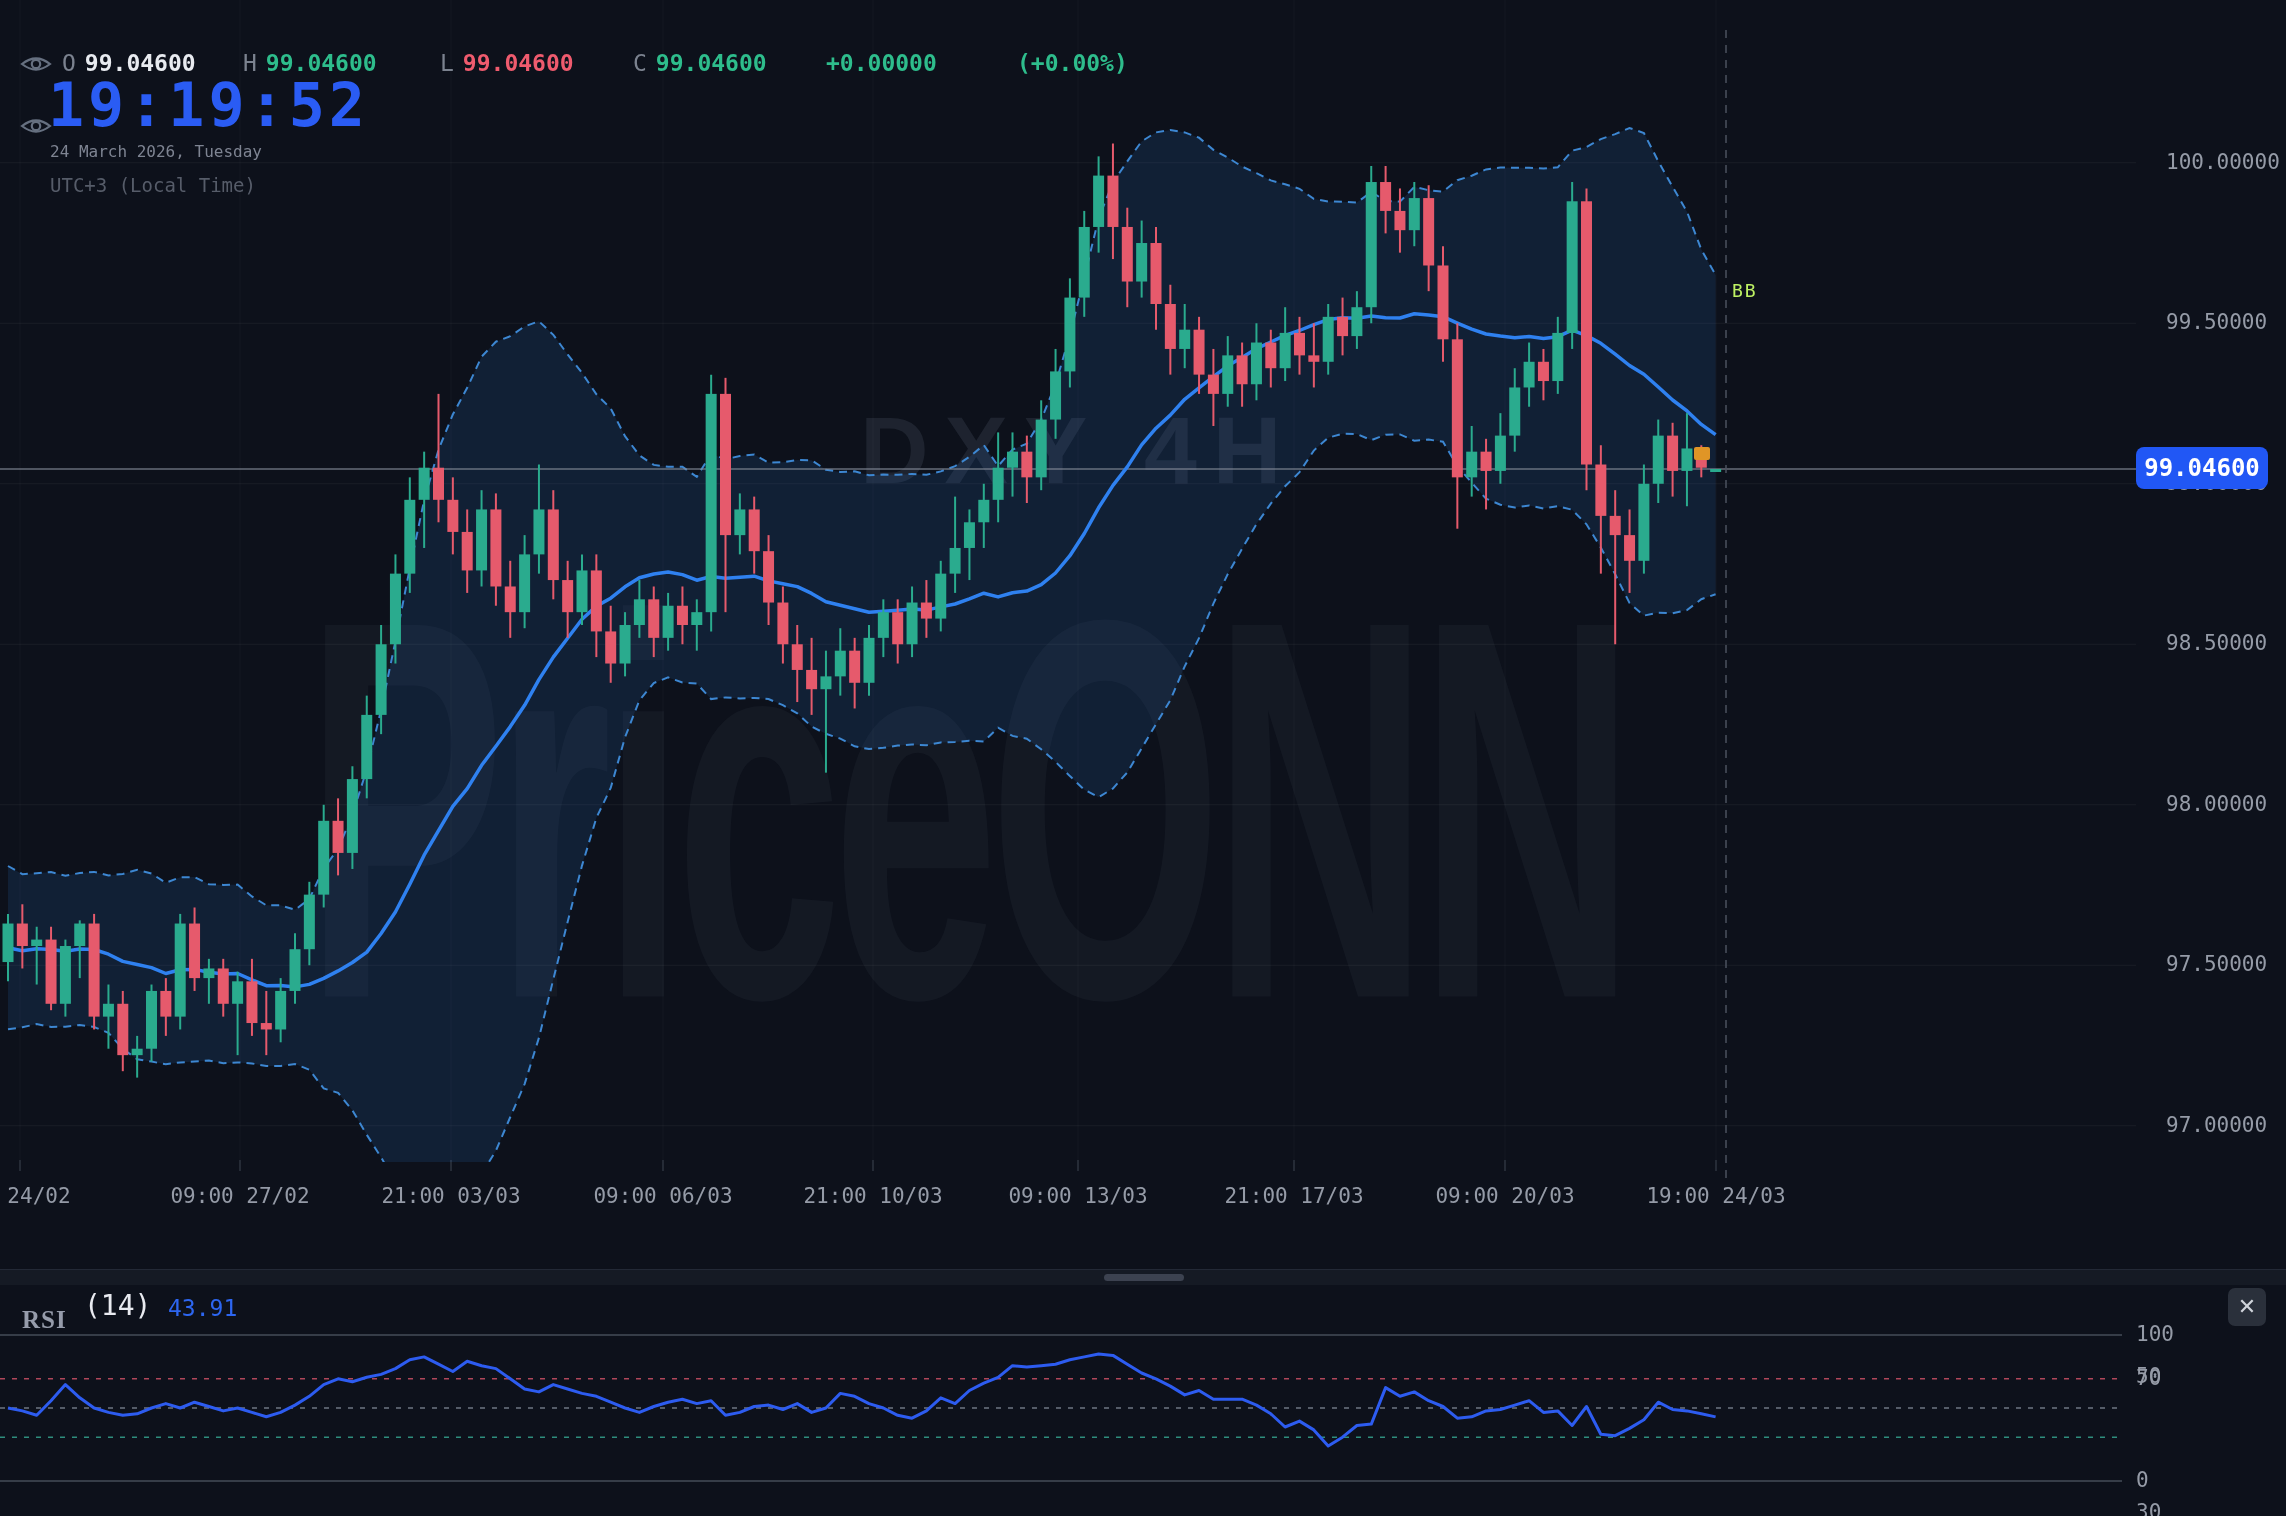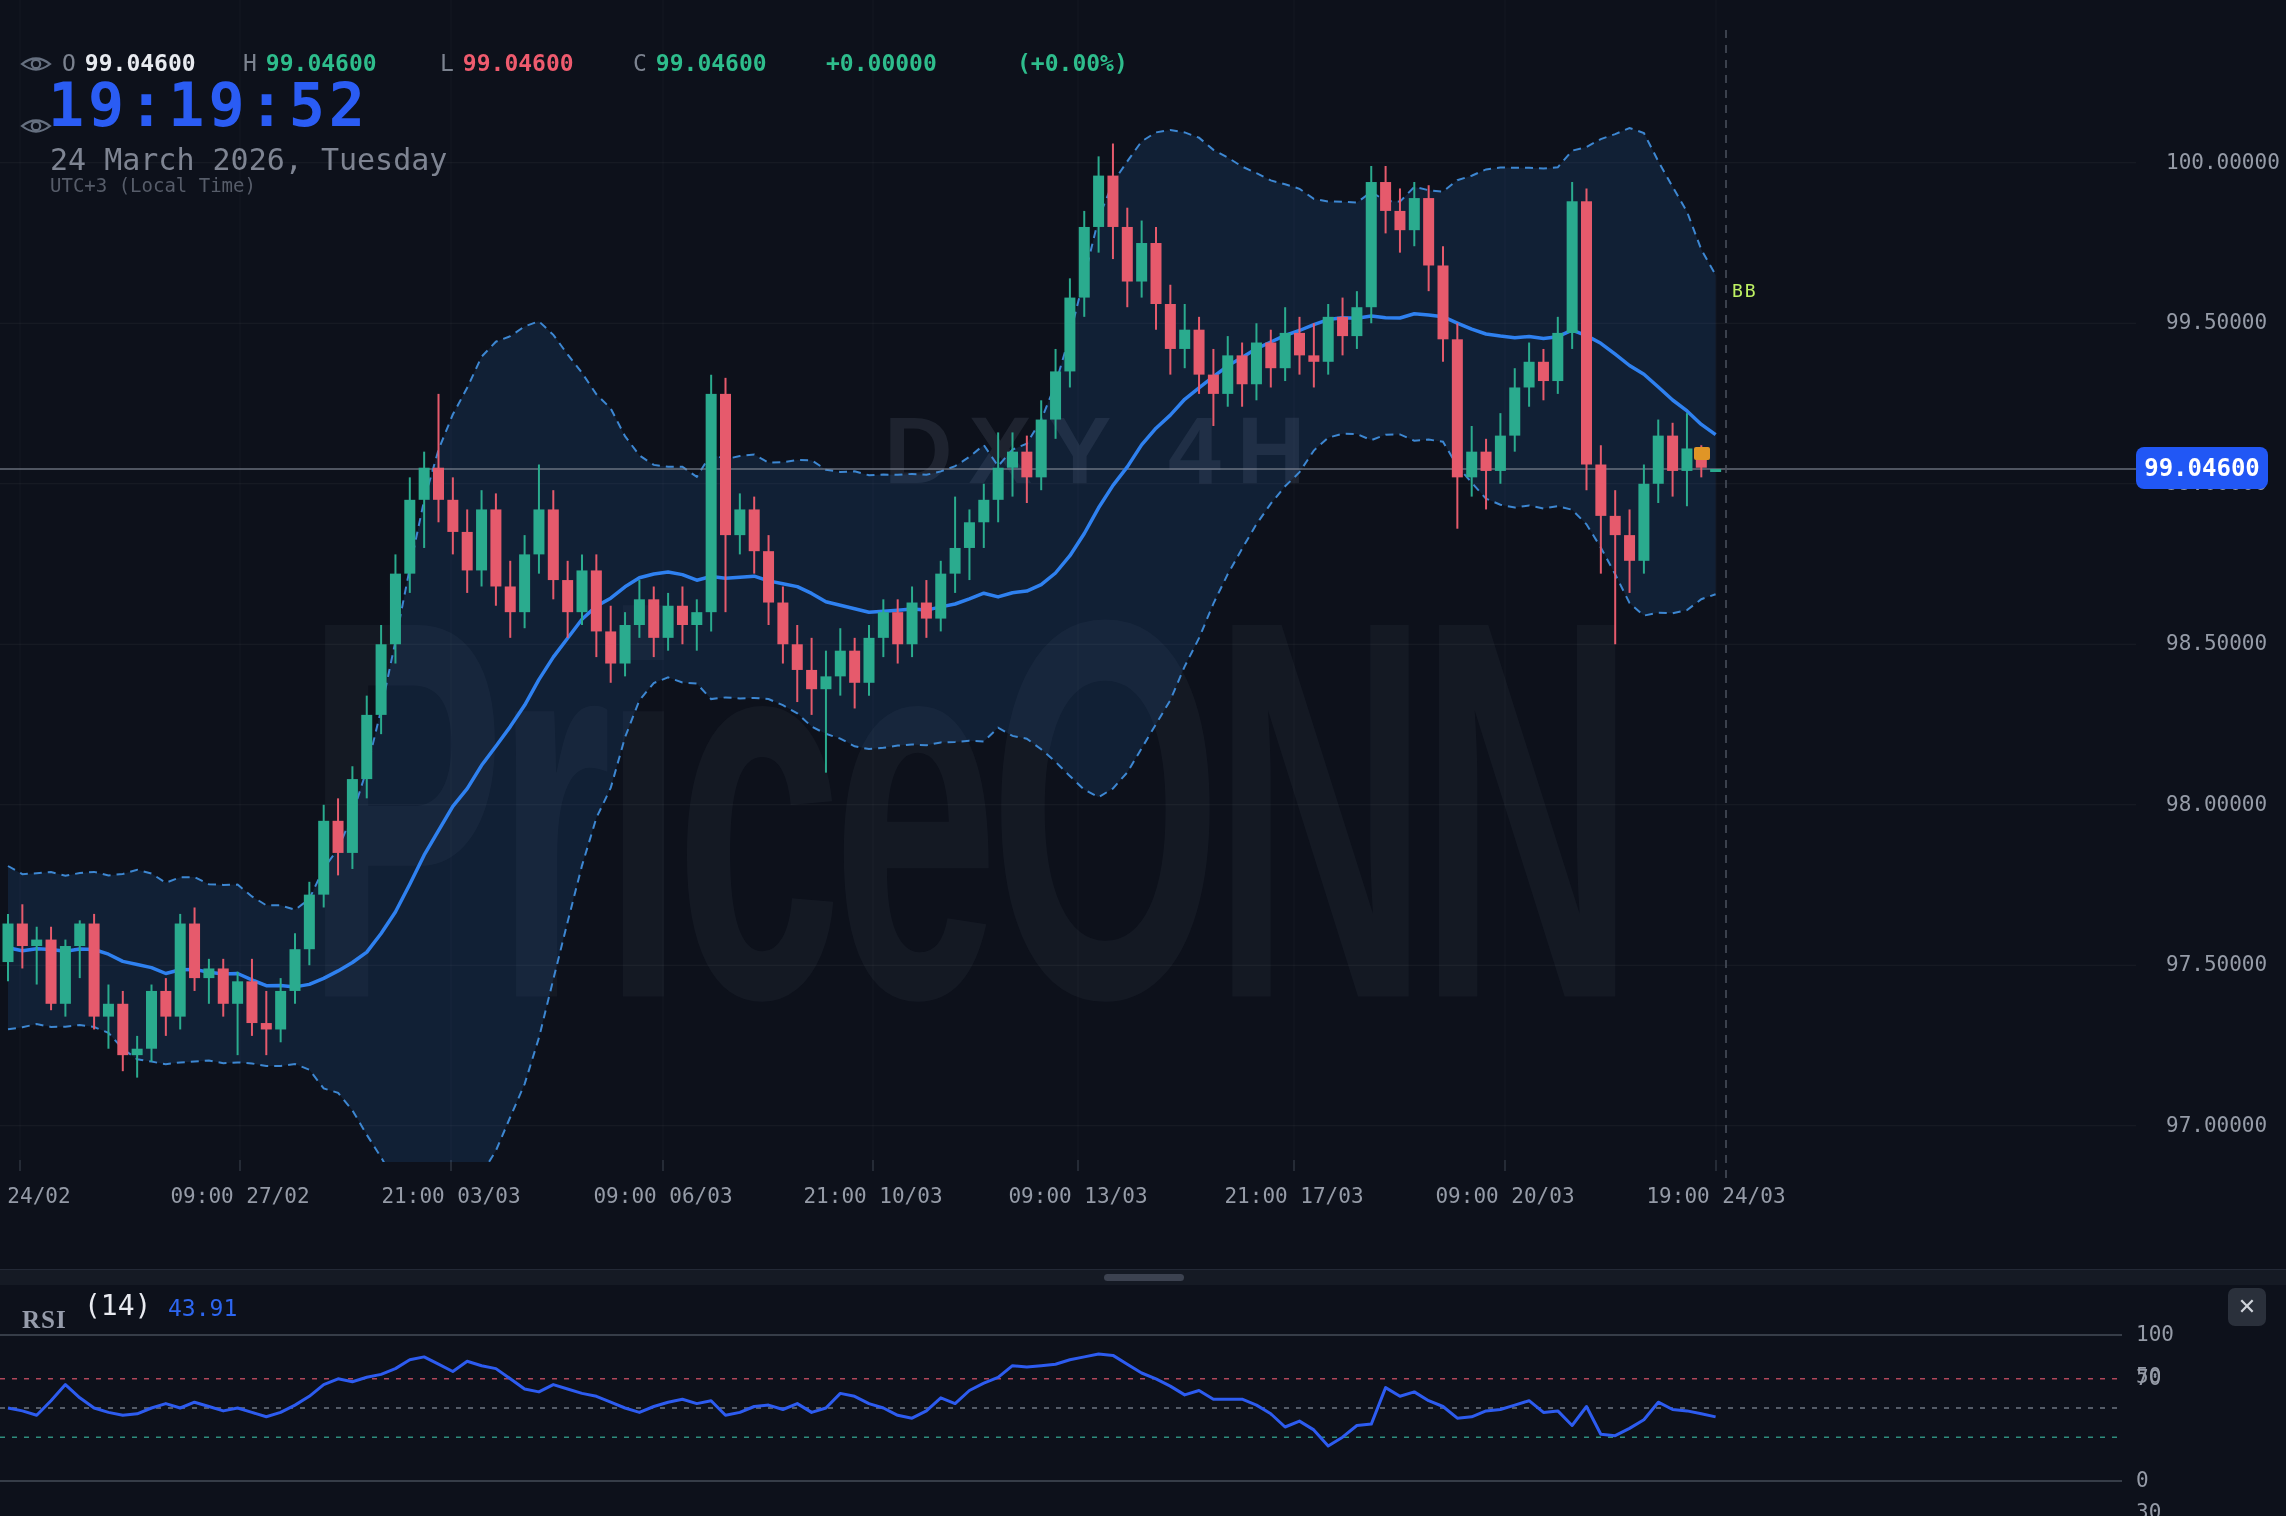--- a/index.html
+++ b/index.html
@@ -7,21 +7,21 @@
        font-family:"DejaVu Sans Mono","Liberation Mono",monospace;}
   .abs{position:absolute;}
   
   .ohlc-pair{position:absolute;top:50px;font-size:23px;letter-spacing:0;white-space:nowrap;}
   .ohlc-label{color:#7b828f;margin-right:9px;}
   .v-white{color:#e8ebf0;font-weight:bold;}
   .v-green{color:#2ebd8c;font-weight:bold;}
   .v-red{color:#ef5b6e;font-weight:bold;}
   .clock{position:absolute;left:48px;top:70px;font-size:60px;font-weight:bold;
          color:#2a5cf4;letter-spacing:4px;}
-  .date-line{position:absolute;left:50px;top:142px;font-size:30px;color:#7e8492;}
+  .date-line{position:absolute;left:50px;top:142px;font-size:16px;color:#7e8492;}
   .tz-line{position:absolute;left:50px;top:174px;font-size:19px;color:#565c69;}
   .eye{position:absolute;left:20px;width:32px;height:24px;cursor:pointer;}
   
   .wm1{position:absolute;left:860px;top:396px;font-family:"Liberation Sans",sans-serif;
        font-size:95px;font-weight:bold;letter-spacing:16px;color:rgba(158,172,200,0.12);}
   .wm2{position:absolute;left:305px;top:498px;font-family:"Liberation Sans",sans-serif;
        font-size:300px;font-weight:800;letter-spacing:-10px;color:rgba(158,172,200,0.05);
        transform:scaleY(1.8);transform-origin:top left;white-space:nowrap;}
   .bb-label{position:absolute;left:1732px;top:280px;font-size:18px;color:#bef264;letter-spacing:2px;}
   
@@ -332,21 +332,21 @@
       </defs>
       <line x1="1726" y1="30" x2="1726" y2="1185" stroke="#4b525f" stroke-width="1.5" stroke-dasharray="8 7"></line>
       <line x1="0" y1="1335" x2="2122" y2="1335" stroke="#454c59" stroke-width="1.6"></line>
       <line x1="0" y1="1378.8" x2="2122" y2="1378.8" stroke="#b0475a" stroke-width="1.6" stroke-dasharray="5 7"></line>
       <line x1="0" y1="1408" x2="2122" y2="1408" stroke="#6e7582" stroke-width="1.6" stroke-dasharray="5 7"></line>
       <line x1="0" y1="1437.2" x2="2122" y2="1437.2" stroke="#2e8d7d" stroke-width="1.6" stroke-dasharray="5 7"></line>
       <line x1="0" y1="1481" x2="2122" y2="1481" stroke="#454c59" stroke-width="1.6"></line>
       <polyline points="8.0,1408.0 22.4,1410.9 36.7,1415.3 51.0,1400.7 65.4,1384.6 79.8,1397.8 94.1,1408.0 108.5,1412.4 122.8,1415.3 137.2,1413.8 151.5,1408.0 165.8,1403.6 180.2,1408.0 194.5,1402.2 208.9,1406.5 223.3,1410.9 237.6,1408.0 251.9,1412.4 266.3,1416.8 280.6,1412.4 295.0,1405.1 309.3,1396.3 323.7,1384.6 338.1,1378.8 352.4,1381.7 366.8,1377.3 381.1,1374.4 395.4,1368.6 409.8,1359.8 424.1,1356.9 438.5,1364.2 452.8,1371.5 467.2,1361.3 481.6,1365.7 495.9,1368.6 510.3,1378.8 524.6,1389.0 538.9,1391.9 553.3,1384.6 567.6,1389.0 582.0,1393.4 596.4,1396.3 610.7,1402.2 625.0,1408.0 639.4,1412.4 653.8,1406.5 668.1,1402.2 682.4,1399.2 696.8,1403.6 711.1,1400.7 725.5,1415.3 739.9,1412.4 754.2,1406.5 768.5,1405.1 782.9,1409.5 797.3,1403.6 811.6,1412.4 825.9,1408.0 840.3,1393.4 854.6,1396.3 869.0,1403.6 883.4,1408.0 897.7,1415.3 912.0,1418.2 926.4,1410.9 940.8,1397.8 955.1,1403.6 969.4,1390.5 983.8,1383.2 998.1,1377.3 1012.5,1365.7 1026.8,1367.1 1041.2,1365.7 1055.5,1364.2 1069.9,1359.8 1084.3,1356.9 1098.6,1354.0 1113.0,1355.4 1127.3,1364.2 1141.6,1373.0 1156.0,1378.8 1170.3,1386.1 1184.7,1394.9 1199.0,1390.5 1213.4,1399.2 1227.8,1399.2 1242.1,1399.2 1256.5,1405.1 1270.8,1413.8 1285.1,1427.0 1299.5,1421.1 1313.8,1429.9 1328.2,1446.0 1342.5,1437.2 1356.9,1425.5 1371.3,1424.1 1385.6,1387.6 1400.0,1396.3 1414.3,1391.9 1428.6,1400.7 1443.0,1406.5 1457.3,1418.2 1471.7,1416.8 1486.0,1410.9 1500.4,1409.5 1514.8,1405.1 1529.1,1400.7 1543.5,1412.4 1557.8,1410.9 1572.1,1425.5 1586.5,1406.5 1600.8,1434.3 1615.2,1435.7 1629.5,1428.4 1643.9,1419.7 1658.3,1402.2 1672.6,1409.5 1687.0,1410.9 1701.3,1413.8 1715.6,1416.9" fill="none" stroke="#2d5cf0" stroke-width="3" stroke-linejoin="round"></polyline>
     </svg>
 
-  <div class="wm1" style="z-index:0;margin-left:24px;">DXY 4H</div>
+  <div class="wm1" style="z-index:0;">DXY 4H</div>
   <div class="wm2" style="z-index:0;">PriceONN</div>
 
   <svg class="eye" style="top:52px;z-index:6;" viewBox="0 0 32 24">
     <path d="M2 12 Q16 1 30 12 Q16 23 2 12 Z" fill="none" stroke="#667080" stroke-width="2.2"></path>
     <circle cx="16" cy="12" r="4.2" fill="none" stroke="#667080" stroke-width="2.2"></circle>
   </svg>
   <svg class="eye" style="top:114px;z-index:6;" viewBox="0 0 32 24">
     <path d="M2 12 Q16 1 30 12 Q16 23 2 12 Z" fill="none" stroke="#667080" stroke-width="2.2"></path>
     <circle cx="16" cy="12" r="4.2" fill="none" stroke="#667080" stroke-width="2.2"></circle>
   </svg>

